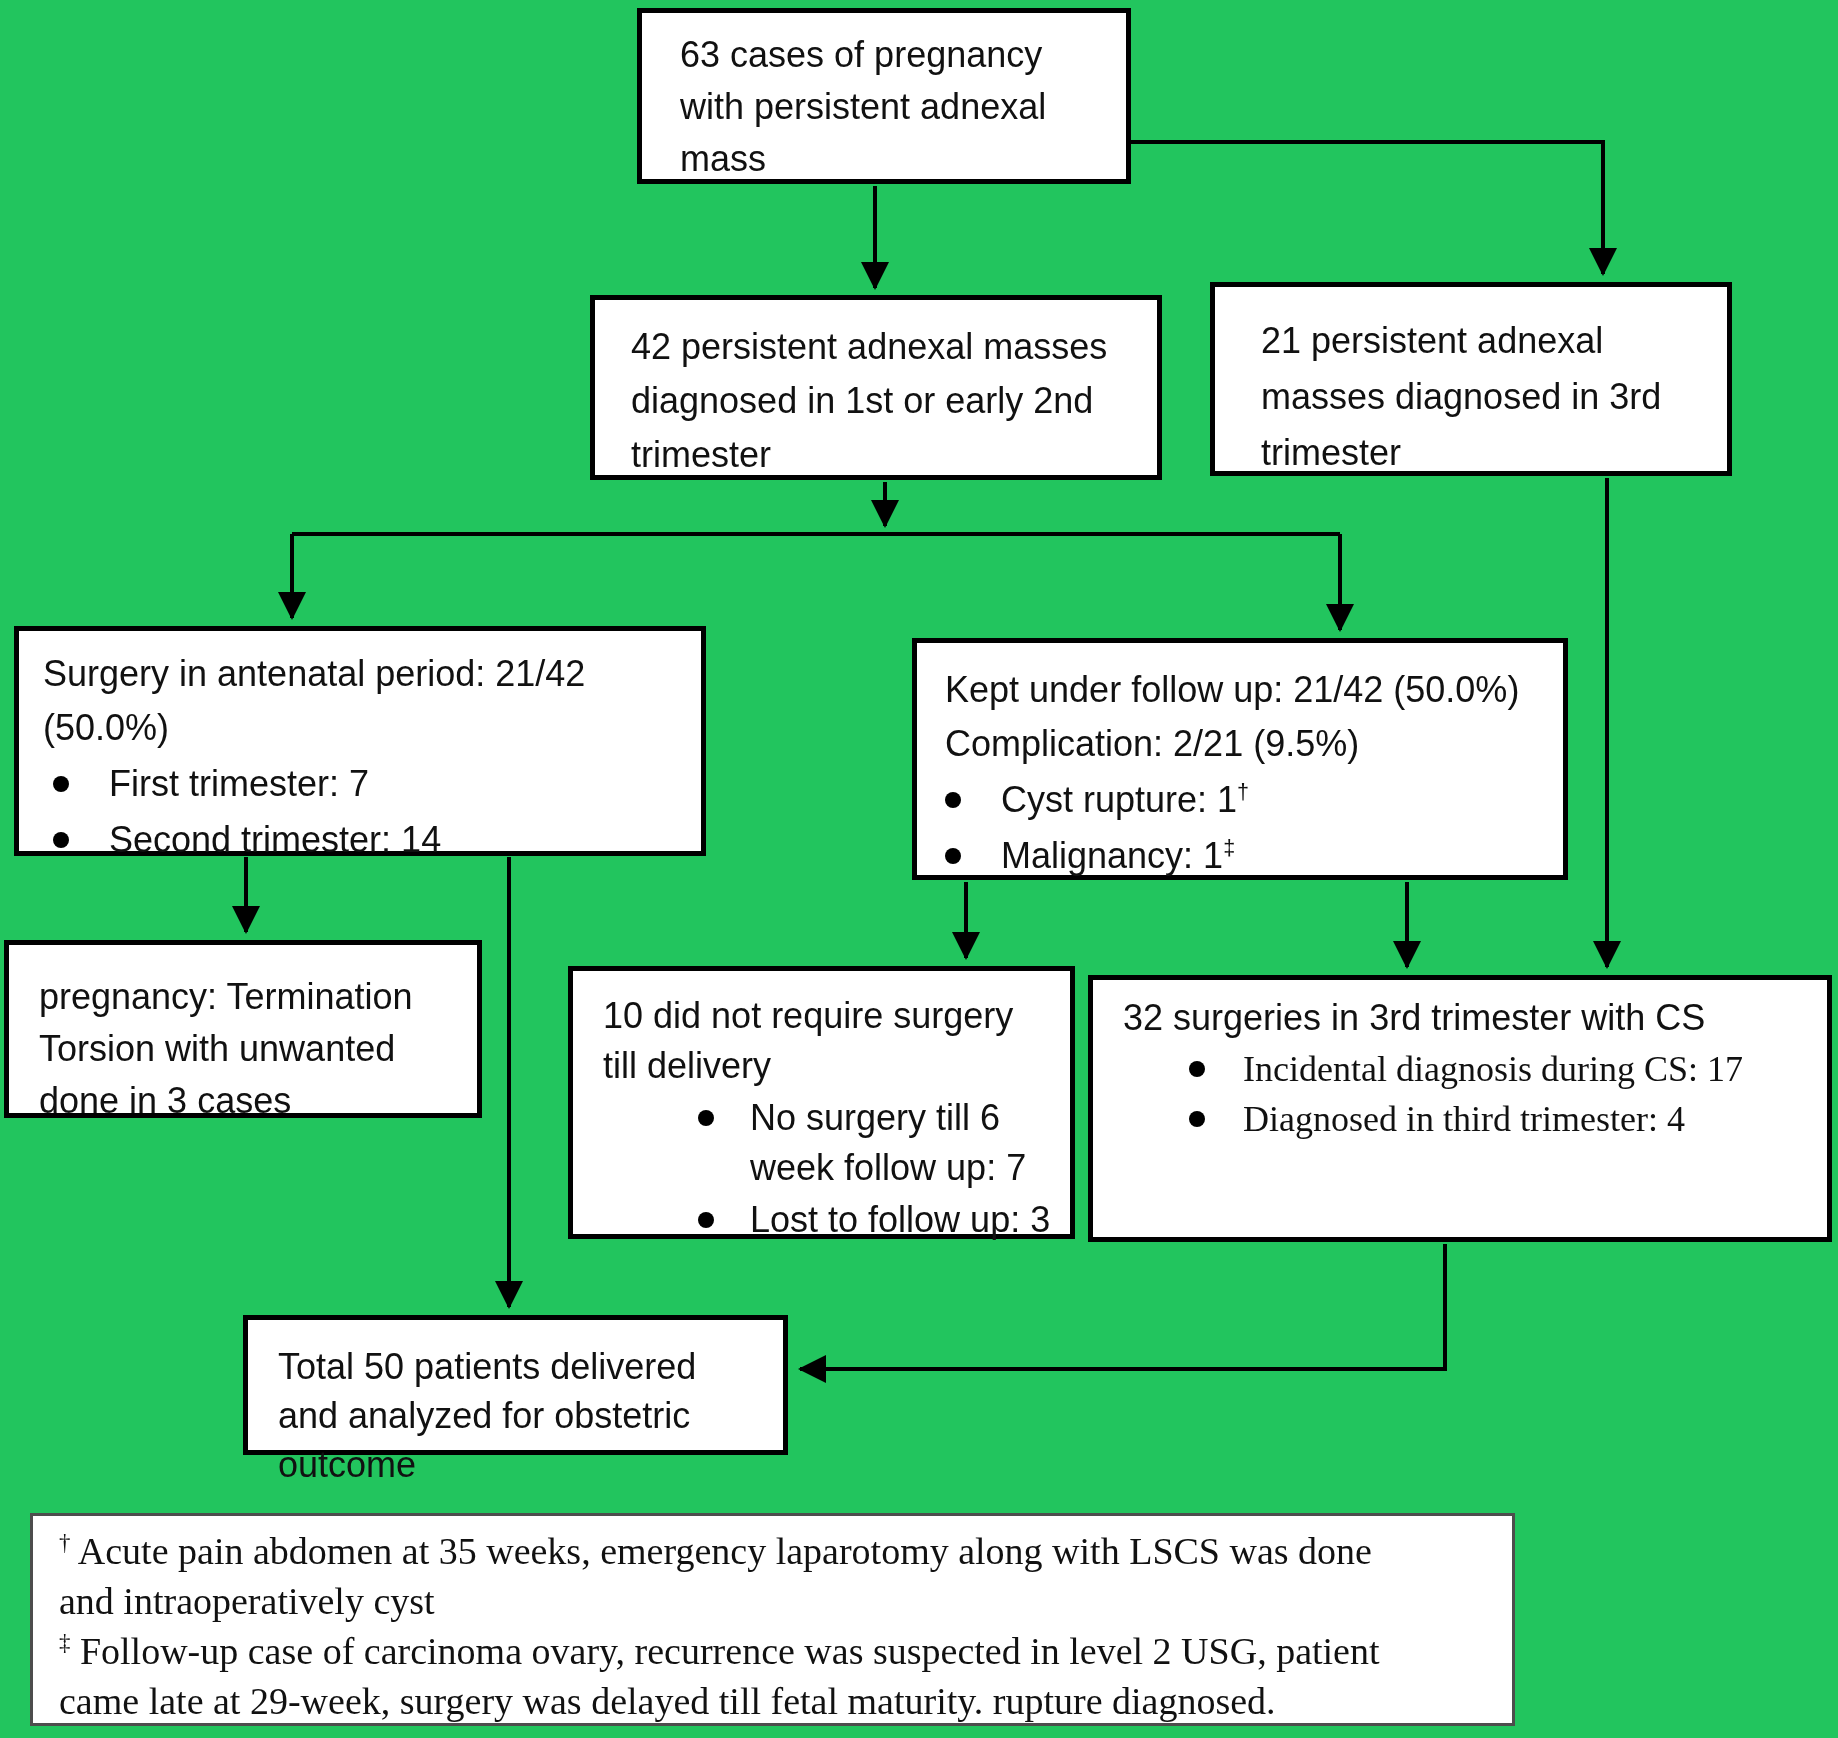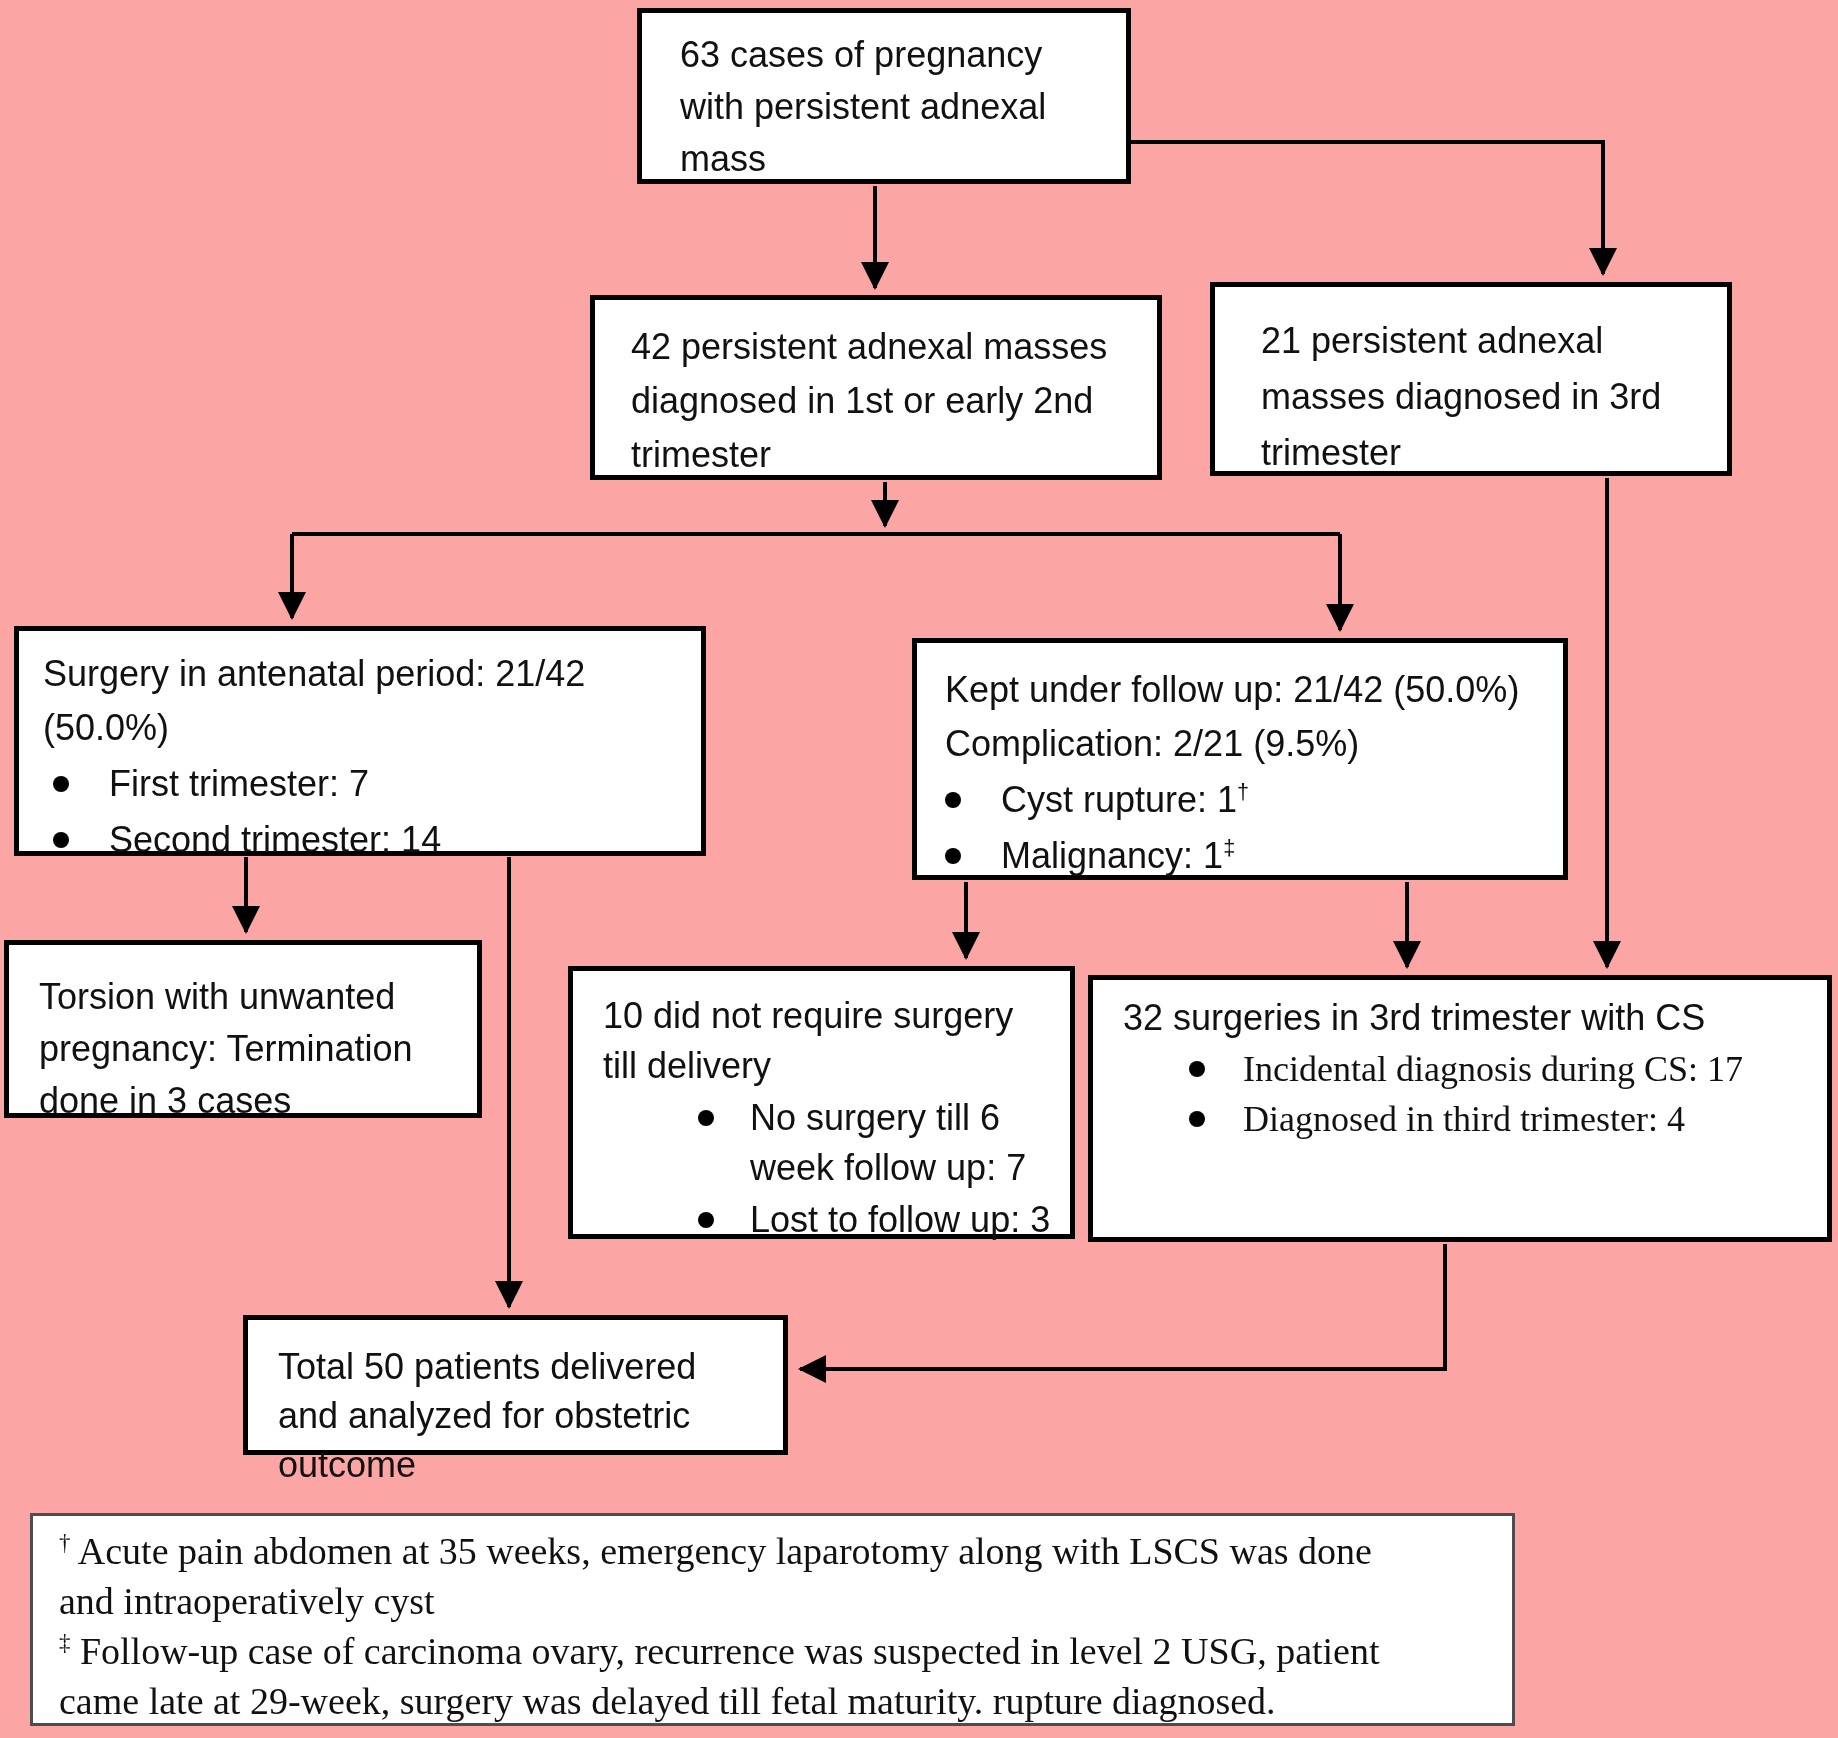--- a/index.html
+++ b/index.html
@@ -1,16 +1,16 @@
 <!DOCTYPE html>
 <html><head>
 <meta charset="utf-8">
 <style>
   html,body{margin:0;padding:0;background:#fff;}
-  .canvas{position:relative;width:1838px;height:1738px;background:#fca5a5;
+  .canvas{position:relative;width:1838px;height:1738px;background:#22c55e;
           font-family:"Liberation Sans",sans-serif;color:#111;overflow:hidden;}
   svg.connectors{position:absolute;left:0;top:0;pointer-events:none;}
   .box{position:absolute;border:5px solid #000;background:#fff;box-sizing:border-box;}
   .sans{font-family:"Liberation Sans",sans-serif;font-size:36px;}
   .serif{font-family:"Liberation Serif",serif;}
   .line{white-space:nowrap;}
   .brow{display:flex;align-items:flex-start;}
   .dot{width:16px;height:16px;border-radius:50%;background:#000;flex:0 0 16px;}
   sup.fn{font-size:60%;vertical-align:super;line-height:0;}
   
@@ -97,22 +97,22 @@
       <span class="dot"></span>
       <span class="line"><span>Cyst rupture: 1</span><sup class="fn">†</sup></span>
     </div>
     <div class="brow">
       <span class="dot"></span>
       <span class="line"><span>Malignancy: 1</span><sup class="fn">‡</sup></span>
     </div>
   </div>
 
   <div class="box sans" id="torsion">
+    <div class="line">pregnancy: Termination</div>
     <div class="line">Torsion with unwanted</div>
-    <div class="line">pregnancy: Termination</div>
     <div class="line">done in 3 cases</div>
   </div>
 
   <div class="box sans" id="nosurgery">
     <div class="line">10 did not require surgery</div>
     <div class="line">till delivery</div>
     <div class="brow">
       <span class="dot"></span>
       <span>
         <div class="line">No surgery till 6</div>

